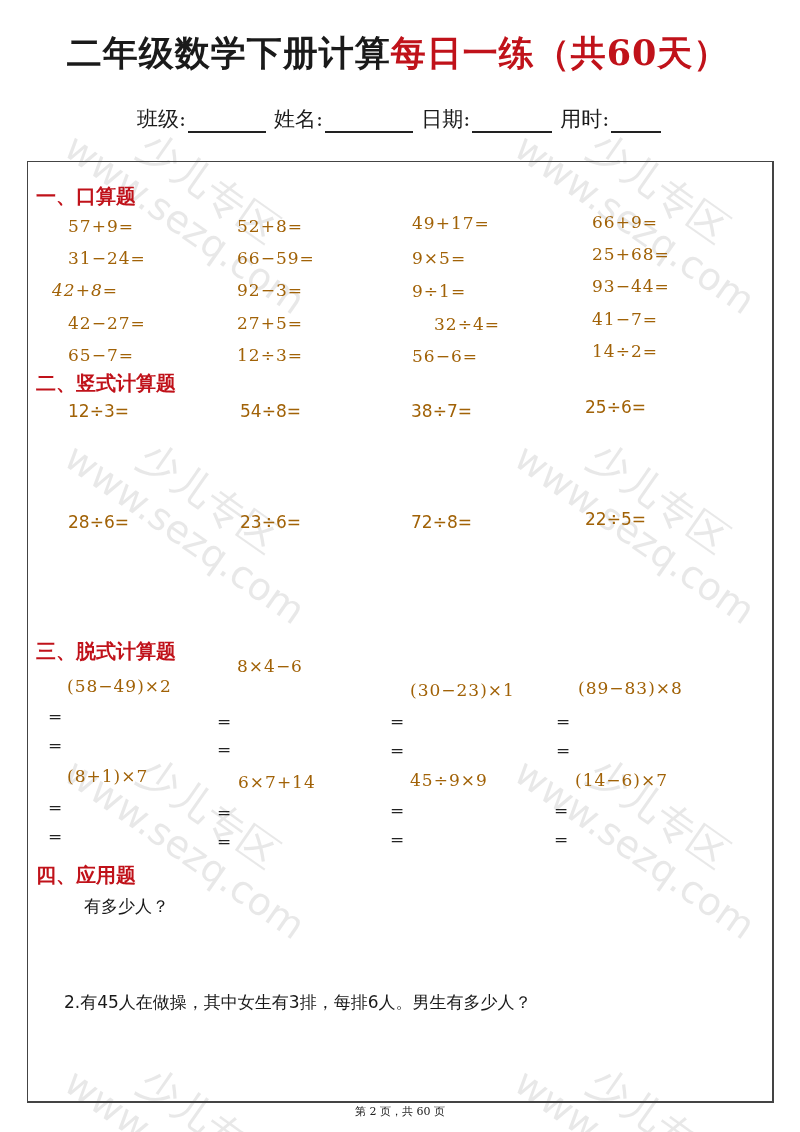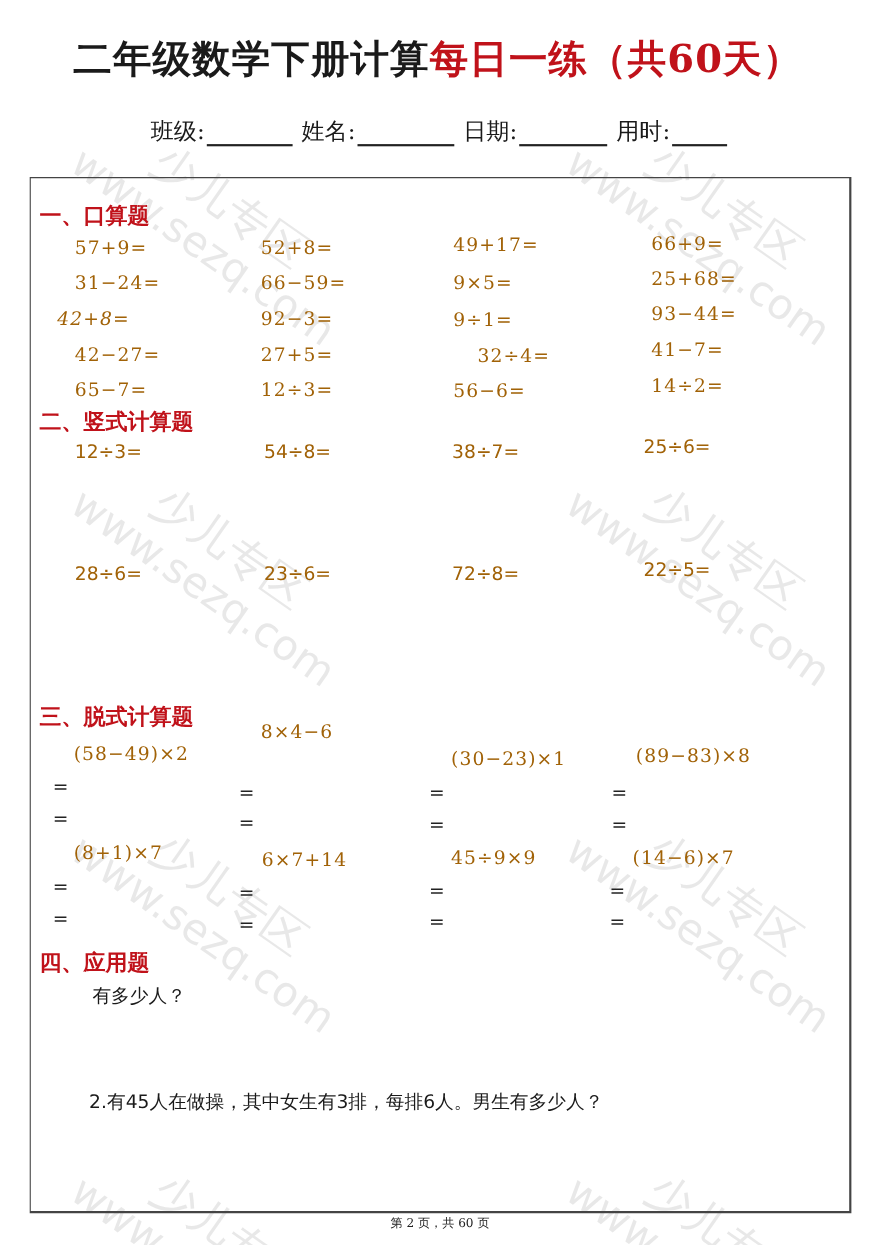--- a/index.html
+++ b/index.html
@@ -176,17 +176,17 @@
 <div class="eq" style="left:390px; top:829px;">=</div>
 <div class="eq" style="left:554px; top:800px;">=</div>
 <div class="eq" style="left:554px; top:829px;">=</div>
 
 <div class="section-title" style="left:36px; top:862px;">四、应用题</div>
 
 <div class="problem" style="left:66px; top:893px;">
   <div style="padding-left:18px;">有多少人？</div>
 </div>
 
-<div class="problem" style="left:81px; top:989px;">
+<div class="problem" style="left:64px; top:989px;">
   <div>2.有45人在做操，其中女生有3排，每排6人。男生有多少人？</div>
 </div>
 
 <div class="footer">第 2 页，共 60 页</div>
 
 </body></html>

